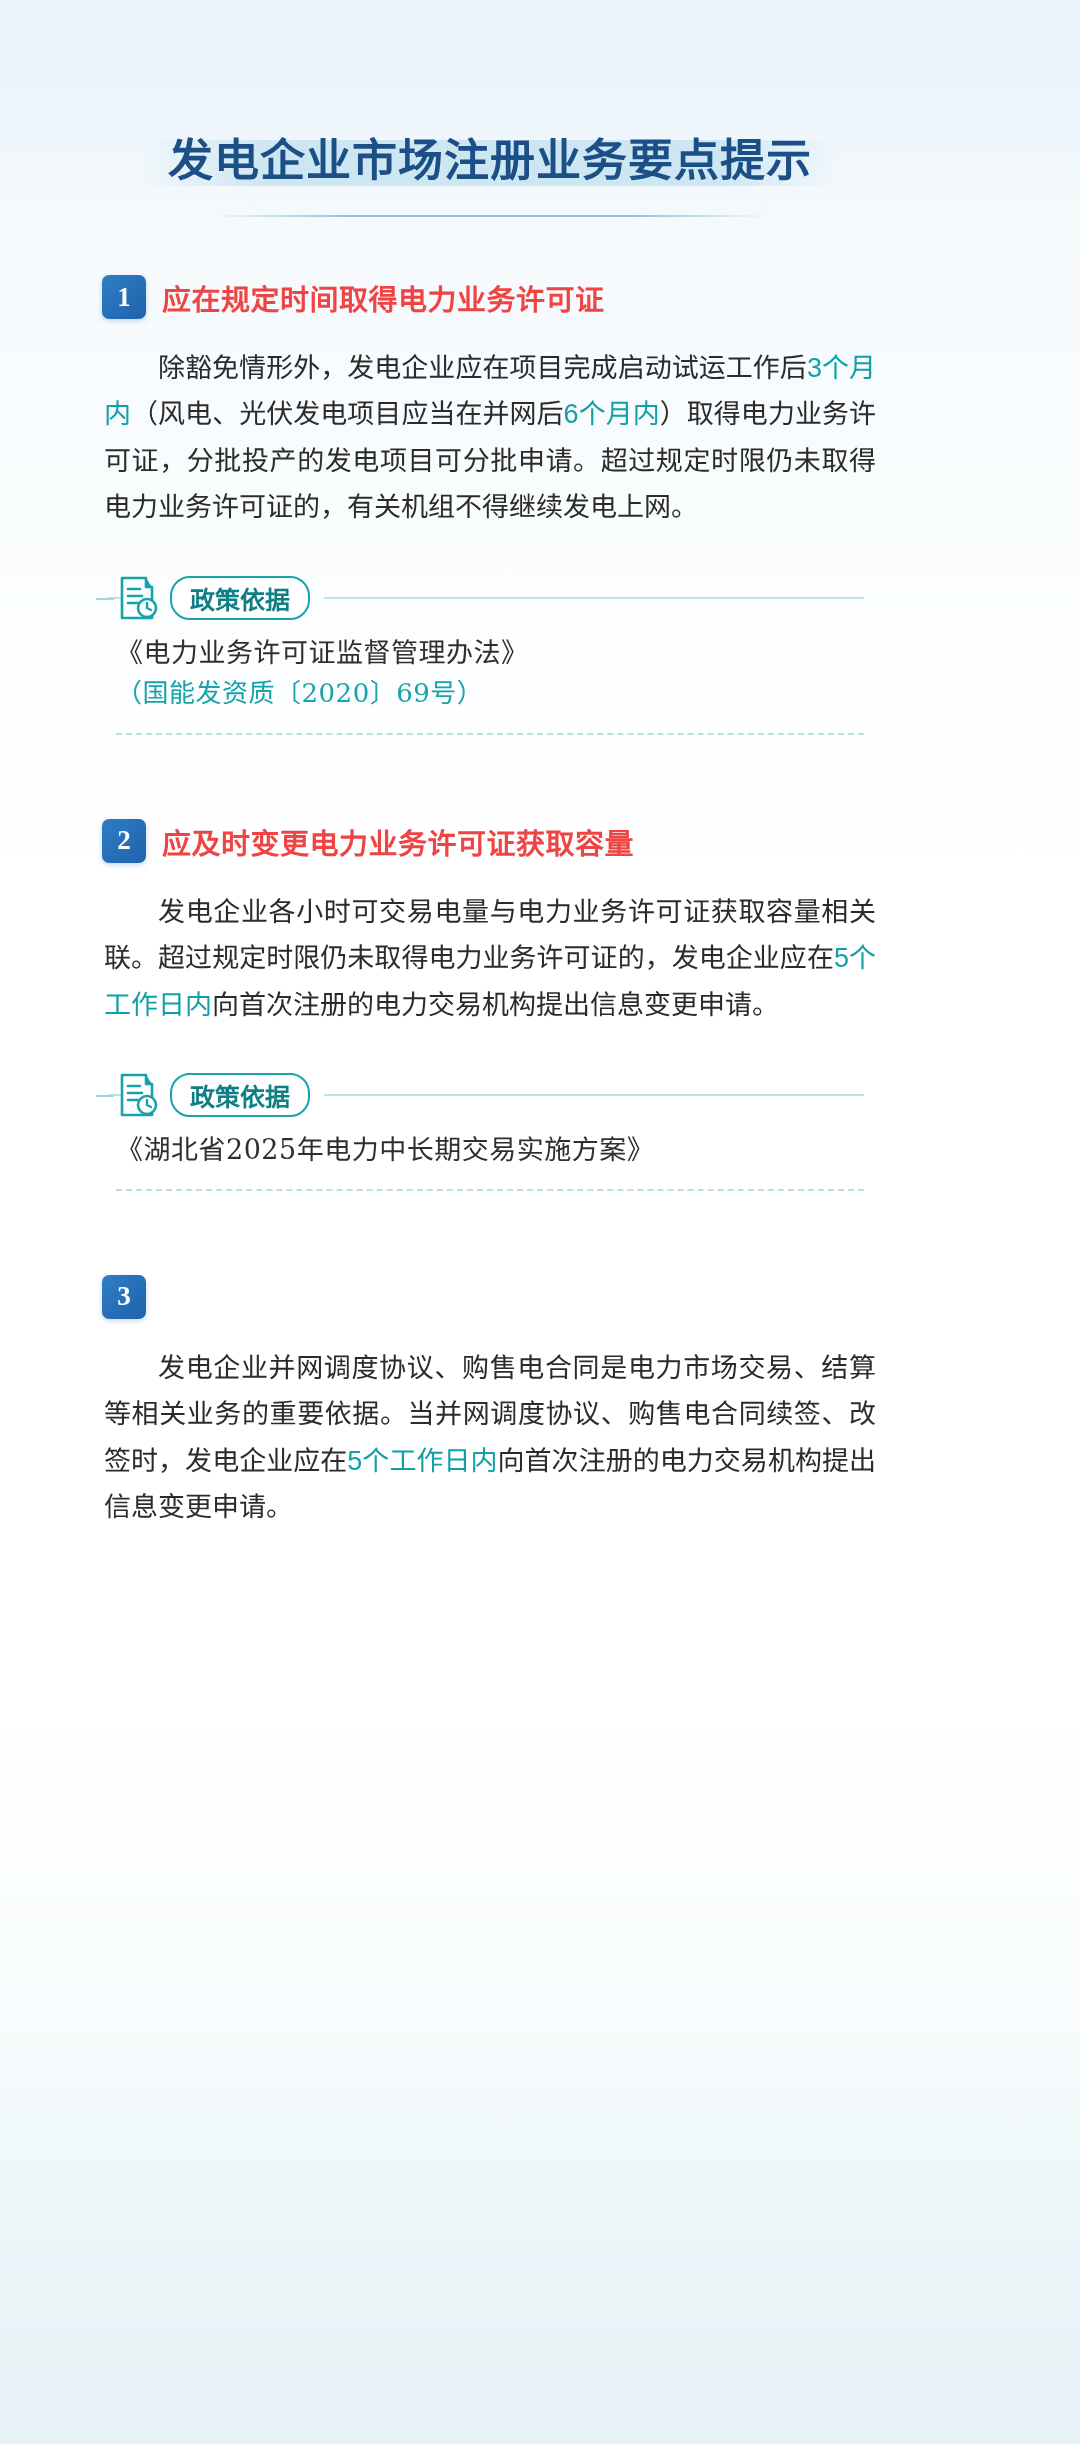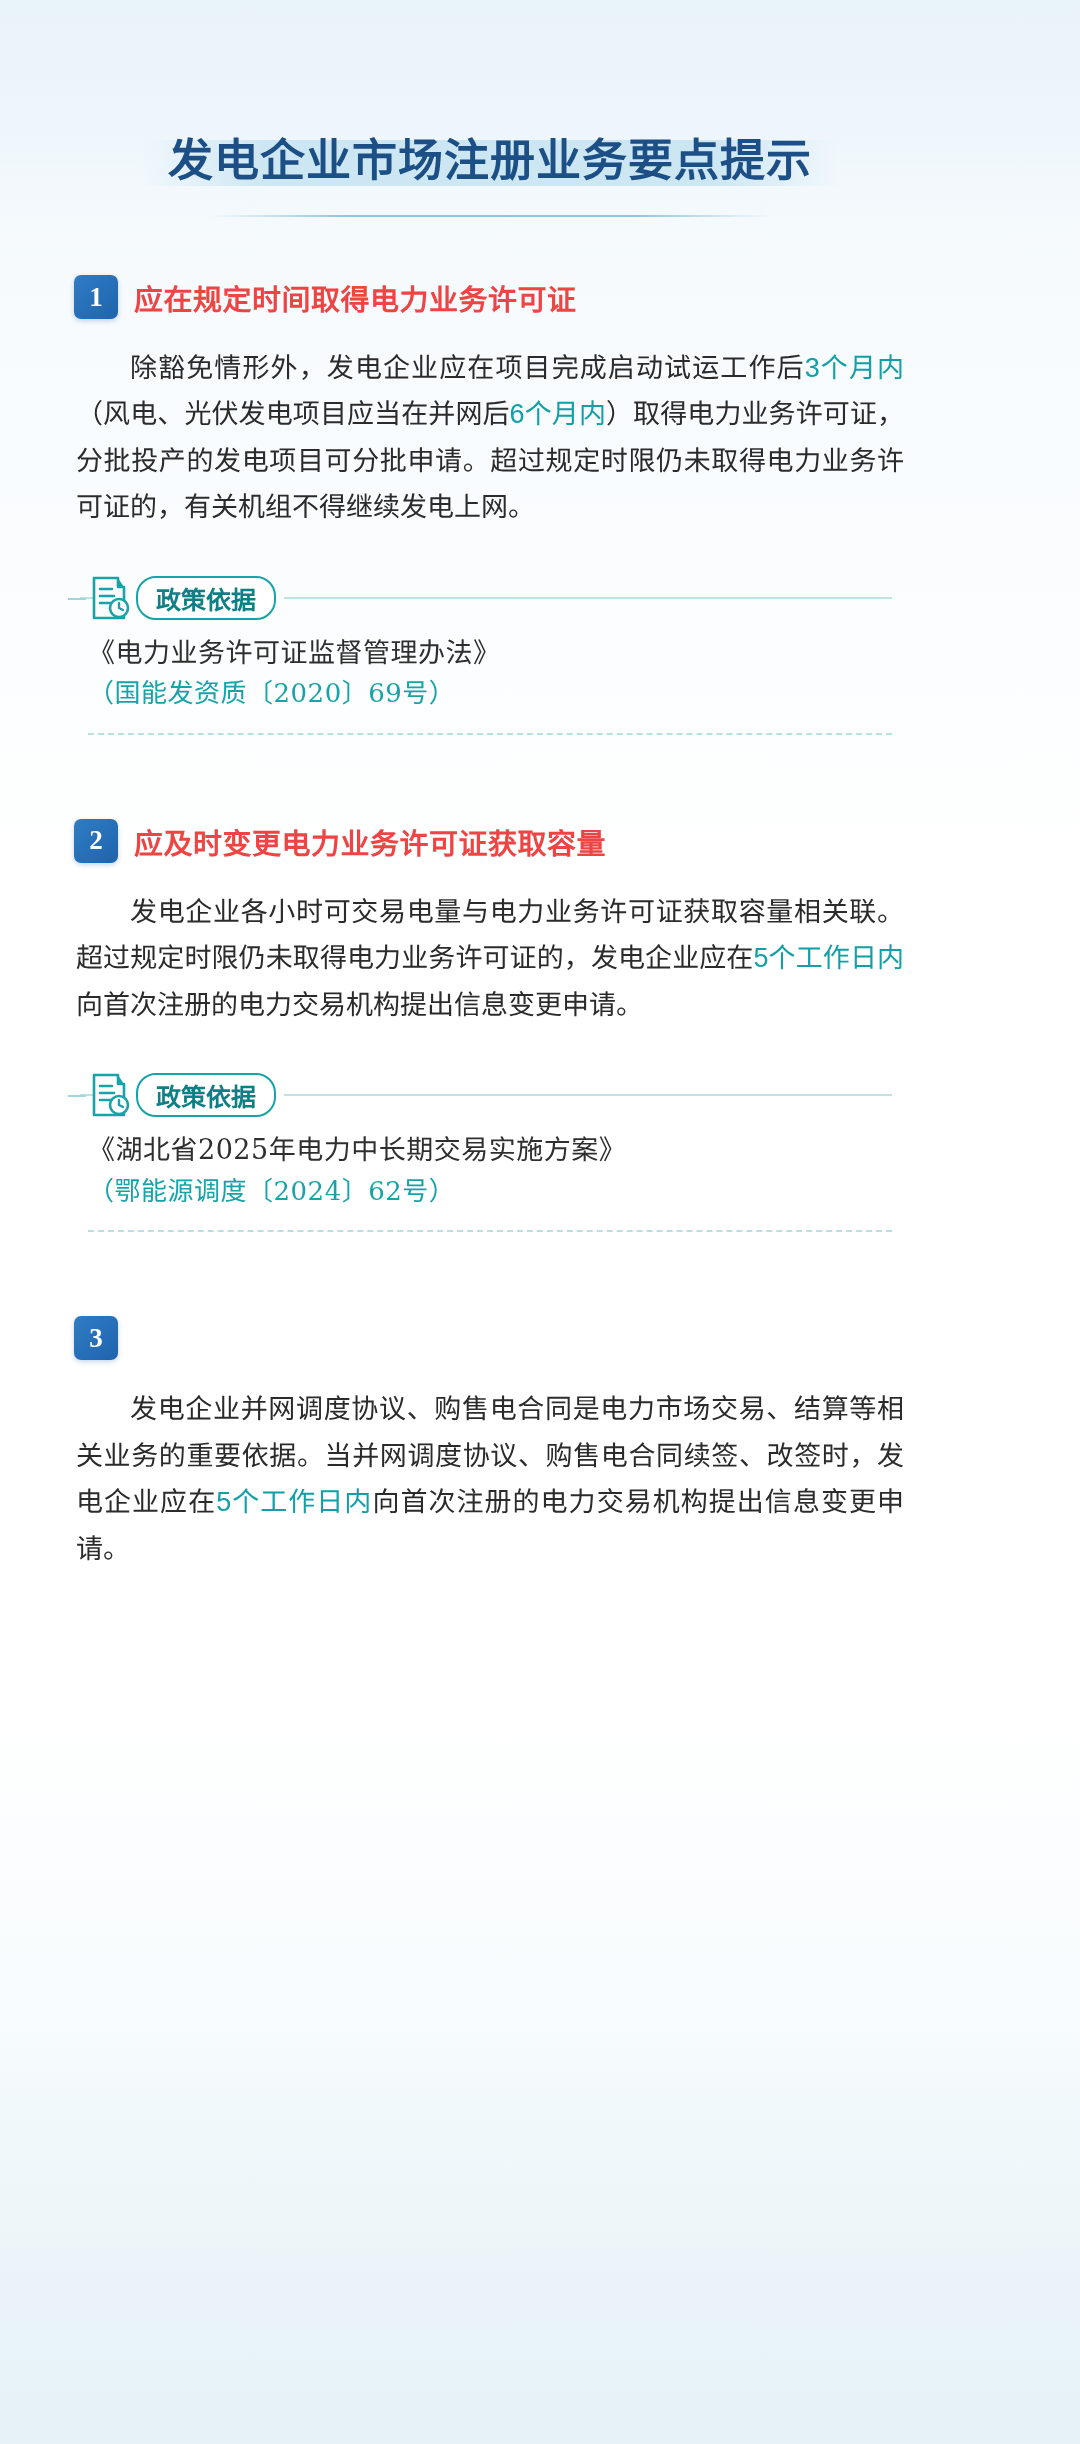--- a/index.html
+++ b/index.html
@@ -32,21 +32,21 @@
   .page-bg::after {
     content: "";
     position: absolute;
     left: 0; right: 0; bottom: 0;
     height: 420px;
     background: linear-gradient(0deg, #e6f2f6 0%, rgba(230,242,246,0) 100%);
   }
   .content {
     position: relative;
     z-index: 2;
-    padding: 0 52px;
+    padding: 0 80px;
     box-sizing: border-box;
     width: 980px;
   }
 
   
   .title-wrap {
     margin-top: 118px;
     margin-bottom: 58px;
     text-align: center;
     position: relative;
@@ -132,21 +132,21 @@
   }
 
   
   .policy {
     margin: 44px 36px 0 36px;
     position: relative;
   }
   .policy-head {
     display: flex;
     align-items: center;
-    gap: 4px;
+    gap: 10px;
     position: relative;
   }
   .policy-icon {
     flex: 0 0 auto;
     width: 44px;
     height: 46px;
     display: block;
   }
   .policy-label {
     position: relative;
@@ -267,21 +267,20 @@
           <line x1="12" y1="21" x2="26" y2="21" stroke="#17a3a9" stroke-width="2.6" stroke-linecap="round"></line>
           <line x1="12" y1="28" x2="22" y2="28" stroke="#17a3a9" stroke-width="2.6" stroke-linecap="round"></line>
           <circle cx="31" cy="33" r="9" fill="#ffffff" stroke="#17a3a9" stroke-width="2.6"></circle>
           <path d="M31 28 V33 L35 35" fill="none" stroke="#17a3a9" stroke-width="2.4" stroke-linecap="round" stroke-linejoin="round"></path>
         </svg>
         <span class="policy-label">政策依据</span>
         <span class="trail-line"></span>
       </div>
       <div class="policy-body">
         <div class="policy-doc">《湖北省2025年电力中长期交易实施方案》</div>
-        <div class="policy-code">（鄂能源调度〔2024〕62号）</div>
       </div>
     </div>
   </div>
 
   <div class="section sec3">
     <div class="section-head">
       <div class="num-badge">3</div>
     </div>
     <p class="para"><span>发电企业并网调度协议、购售电合同是电力市场交易、结算等相关业务的重要依据。当并网调度协议、购售电合同续签、改签时，发电企业应在</span><span class="hl">5个工作日内</span><span>向首次注册的电力交易机构提出信息变更申请。</span></p>
   </div>

